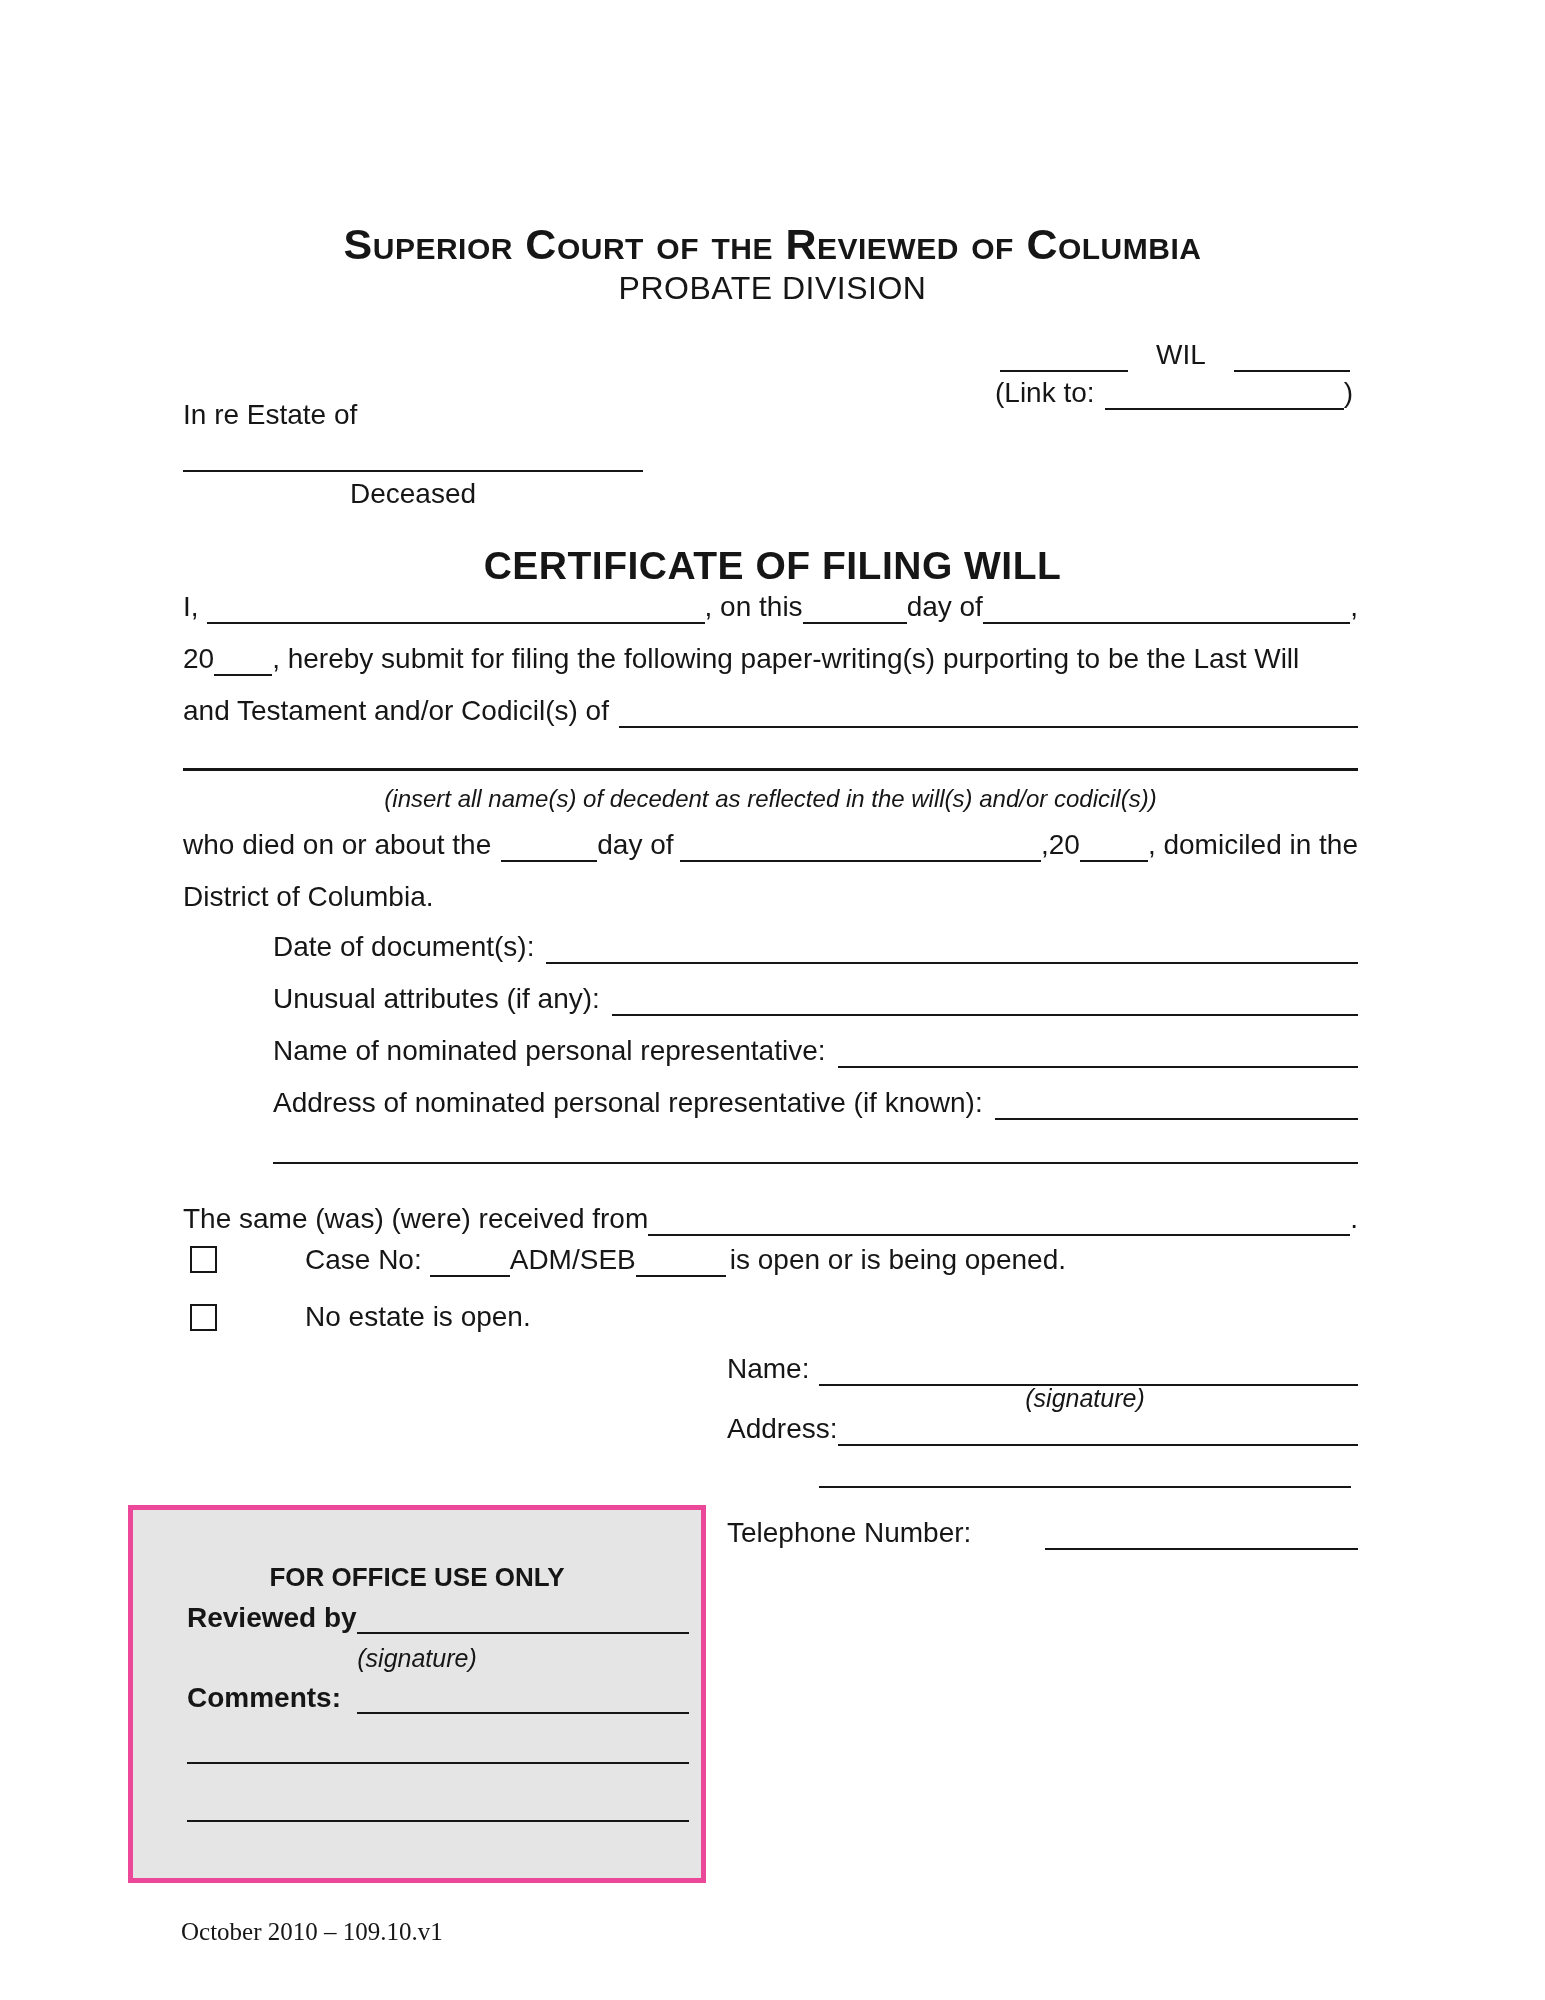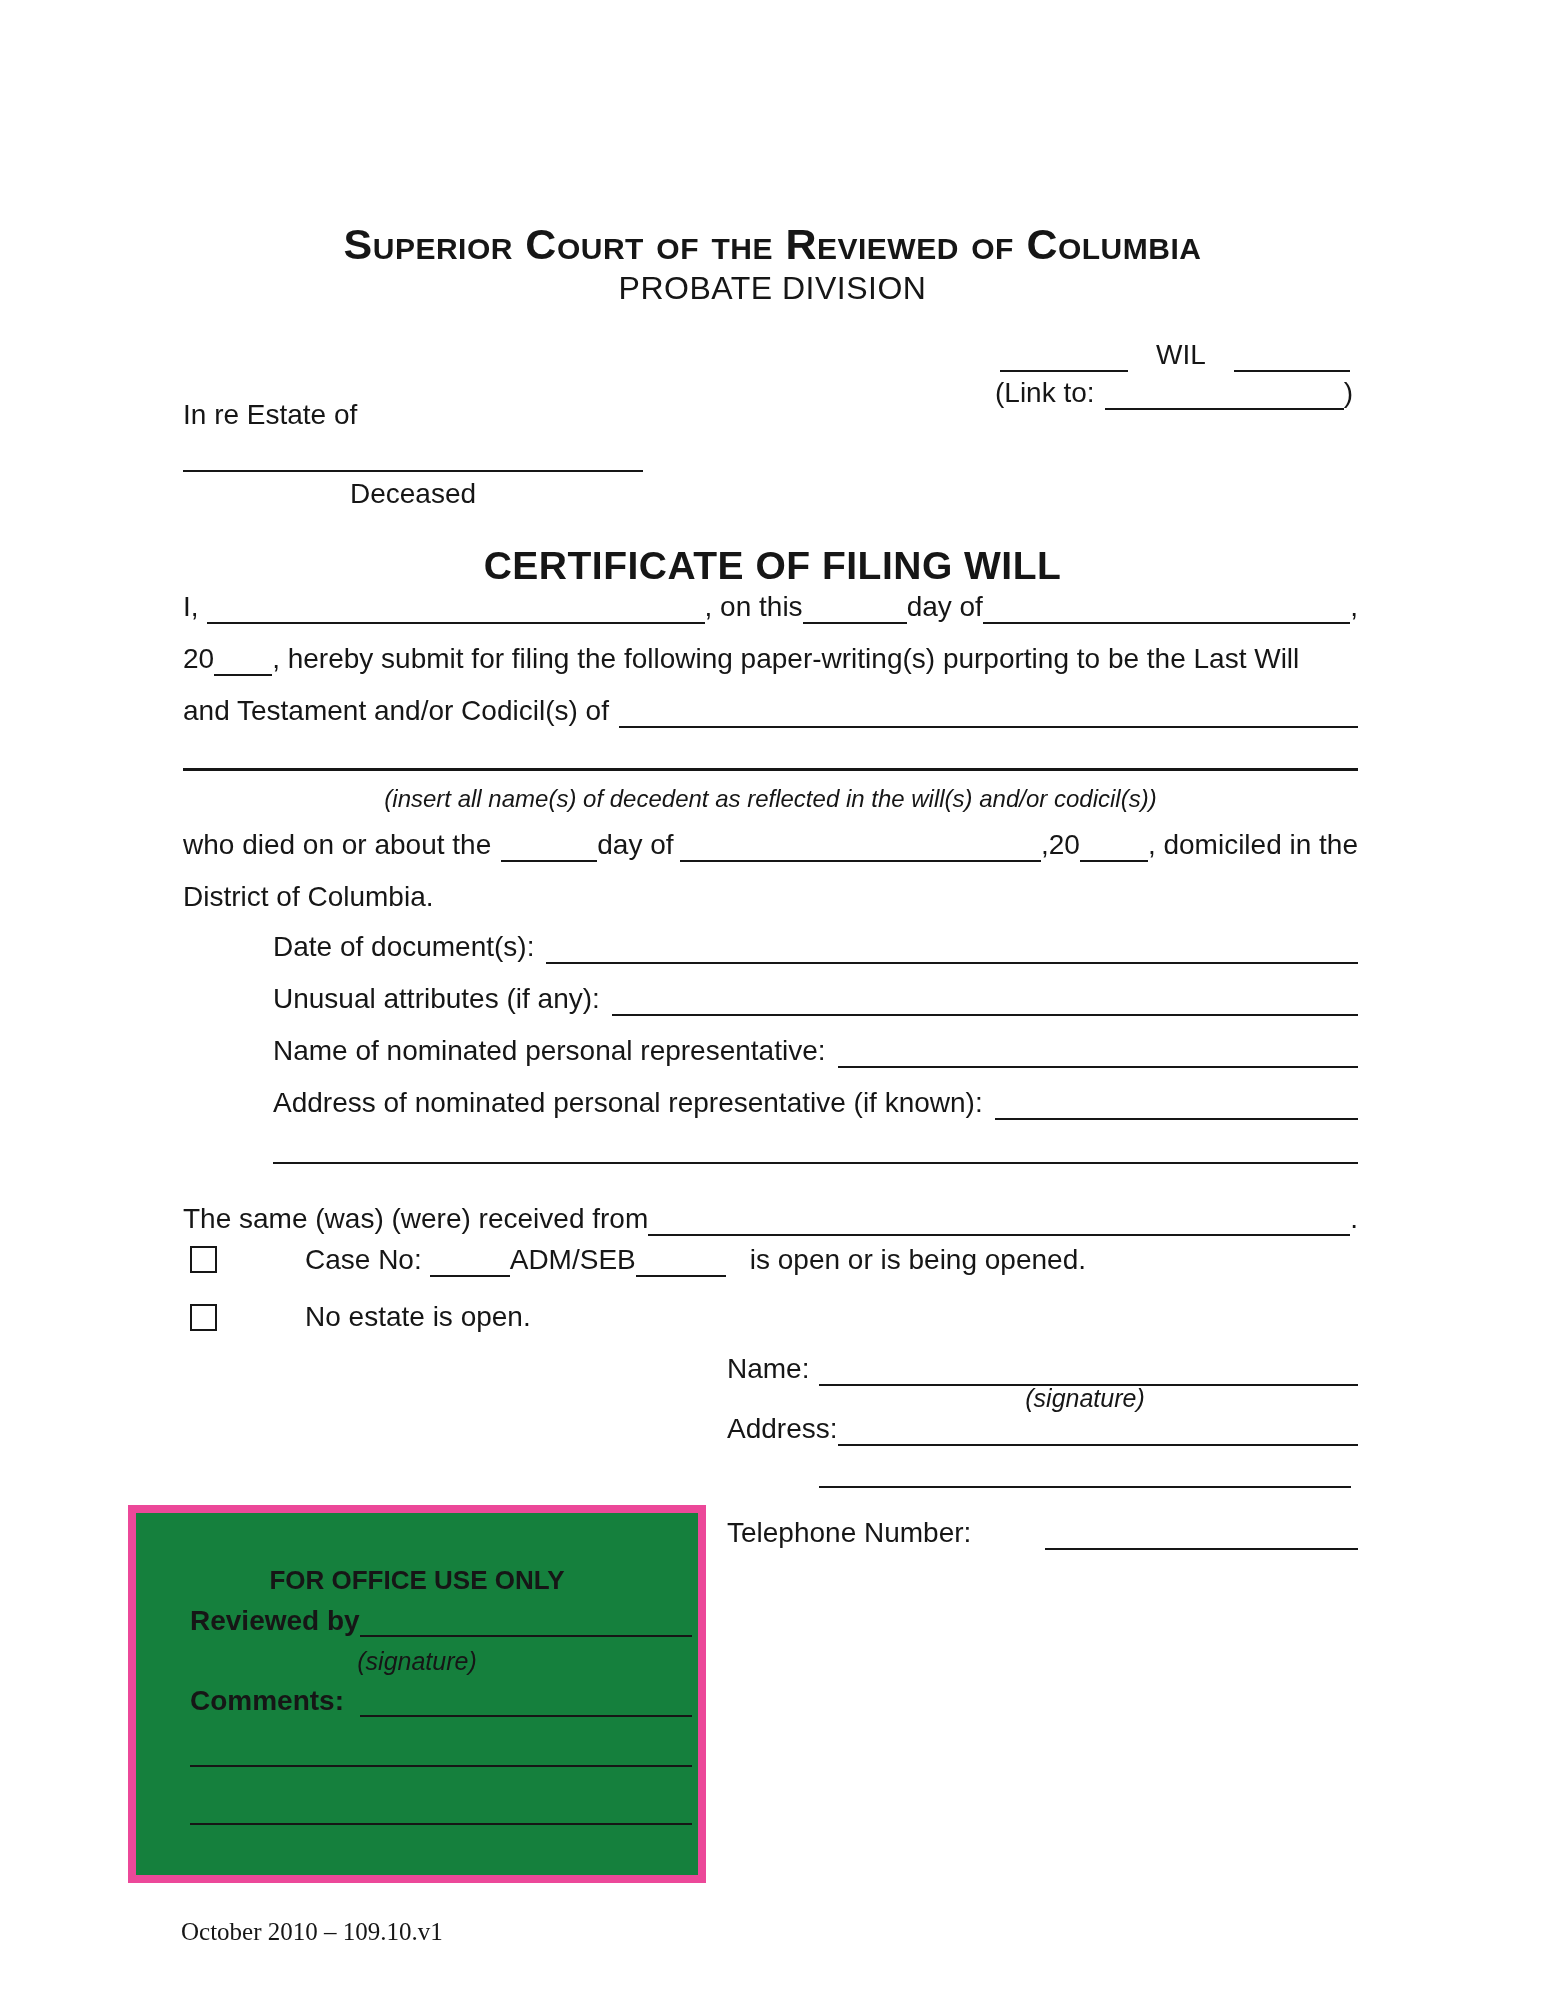--- a/index.html
+++ b/index.html
@@ -37,22 +37,22 @@
   .division { font-size: 32px; text-align: center; width: 100%; letter-spacing: 0.5px; }
   .form-title { font-weight: bold; font-size: 39px; text-align: center; letter-spacing: 0.5px; }
   .note { font-size: 24px; font-style: italic; text-align: center; }
   .bold { font-weight: bold; }
   .checkbox {
     width: 27px; height: 27px;
     border: 2px solid #161616;
     background: #fff;
   }
   .office-box {
-    border: 8px solid #ec4899;
-    background: #15803d;
+    border: 5px solid #ec4899;
+    background: #e5e5e5;
   }
   .office-box .row { line-height: 32px; }
   .footer { font-family: "Liberation Serif", "DejaVu Serif", serif; font-size: 25px; }
   .sig-note { font-size: 25px; font-style: italic; text-align: center; }
 </style>
 </head>
 <body>
 
 <div class="page">
 
@@ -139,21 +139,21 @@
     <span class="fill grow"></span>
     <span>.</span>
   </div>
 
   <div class="abs checkbox" style="left:190px; top:1246px;"></div>
   <div class="abs row" style="left:305px; top:1243px; width:1053px;">
     <span>Case No:</span>
     <span class="fill" style="width:80px; margin-left:8px;"></span>
     <span>ADM/SEB</span>
     <span class="fill" style="width:90px;"></span>
-    <span style="margin-left:24px;">is open or is being opened.</span>
+    <span style="margin-left:4px;">is open or is being opened.</span>
   </div>
 
   <div class="abs checkbox" style="left:190px; top:1304px;"></div>
   <div class="abs row" style="left:305px; top:1300px;">
     <span>No estate is open.</span>
   </div>
 
   <div class="abs row" style="left:727px; top:1352px; width:631px;">
     <span>Name:</span>
     <span class="fill grow" style="margin-left:10px;"></span>

